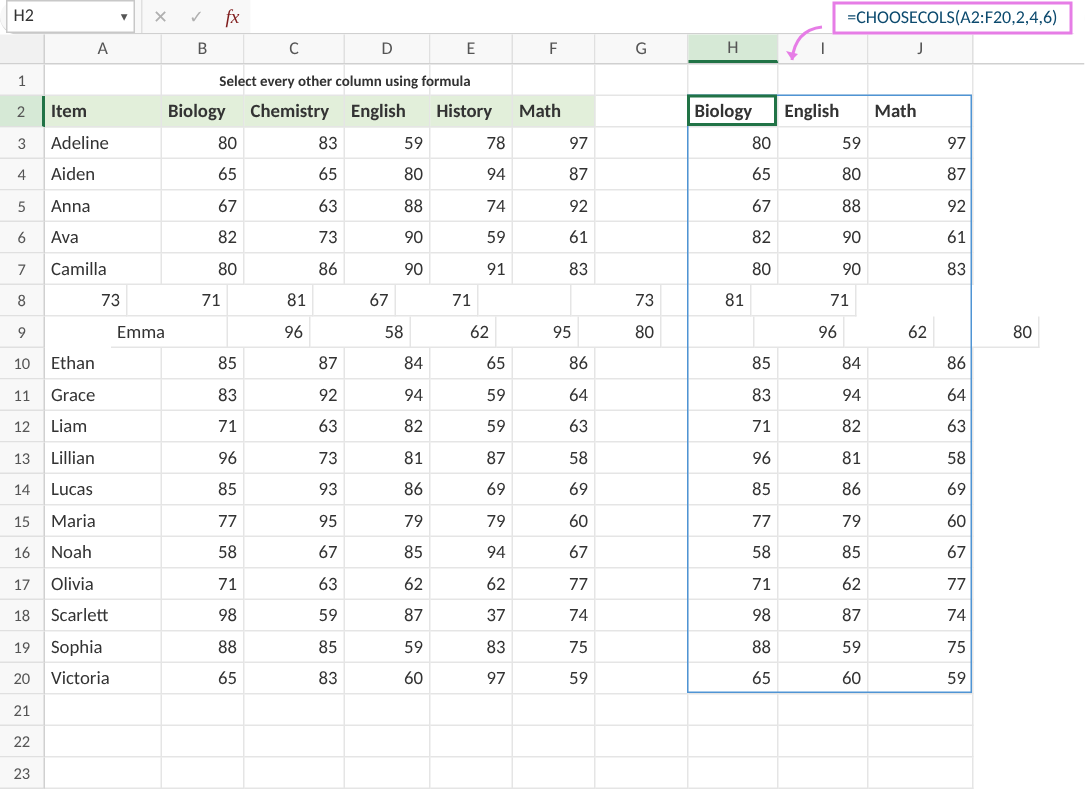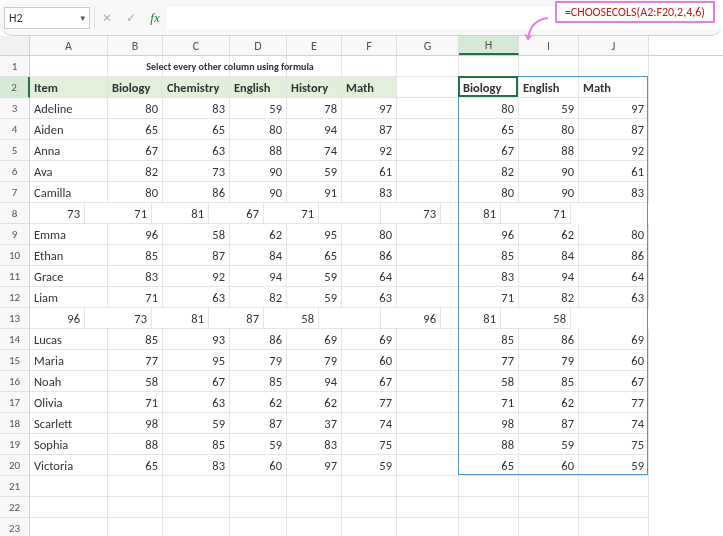--- a/index.html
+++ b/index.html
@@ -11,21 +11,21 @@
     width: 723px;
     height: 536px;
     overflow: hidden;
     position: relative;
   }
 
   
   .fxbar {
     display: flex;
     align-items: center;
-    height: 36px;
+    height: 23px;
     border-bottom: 1px solid #d0d0d0;
     background: #f8f8f8;
     position: relative;
     border-radius: 13px;
   }
   .namebox {
     display: flex;
     align-items: center;
     width: 86px;
     height: 22px;
@@ -54,21 +54,21 @@
   }
   .fx-label {
     width: 24px;
     height: 22px;
     display: flex;
     align-items: center;
     justify-content: center;
     font-style: italic;
     font-family: "Times New Roman", serif;
     font-size: 13px;
-    color: #15803d;
+    color: #7f1d1d;
   }
   .formula-input {
     flex: 1;
     height: 22px;
     background: #fff;
     border: none;
     padding: 0 6px;
     font-size: 12px;
     display: flex;
     align-items: center;
@@ -77,21 +77,21 @@
     position: absolute;
     top: 1px;
     right: 8px;
     height: 22px;
     border: 2px solid #e67de6;
     background: #fff;
     display: flex;
     align-items: center;
     padding: 0 8px;
     font-size: 12px;
-    color: #b91c1c;
+    color: #0c4a6e;
     z-index: 5;
   }
   .callout-arrow {
     position: absolute;
     top: 12px;
     left: 524px;
     width: 28px;
     height: 30px;
     z-index: 4;
     pointer-events: none;
@@ -325,21 +325,21 @@
       <div class="cell cD num" style="width: 57px;">81</div>
       <div class="cell cE num" style="width: 55px;">67</div>
       <div class="cell cF num" style="width: 55px;">71</div>
       <div class="cell cG" style="width: 62px;"></div>
       <div class="cell cH num" style="width: 60px;">73</div>
       <div class="cell cI num" style="width: 60px;">81</div>
       <div class="cell cJ num" style="width: 70px;">71</div>
     </div>
     <div class="row">
       <div class="row-head">9</div>
-      <div class="cell cA" style="width: 78px;">Emma</div>
+      <div class="cell cA" style="width: 78px; margin-left: 44px;">Emma</div>
       <div class="cell cB num" style="width: 55px;">96</div>
       <div class="cell cC num" style="width: 67px;">58</div>
       <div class="cell cD num" style="width: 57px;">62</div>
       <div class="cell cE num" style="width: 55px;">95</div>
       <div class="cell cF num" style="width: 55px;">80</div>
       <div class="cell cG" style="width: 62px;"></div>
       <div class="cell cH num" style="width: 60px;">96</div>
       <div class="cell cI num" style="width: 60px;">62</div>
       <div class="cell cJ num" style="width: 70px;">80</div>
     </div>
@@ -377,20 +377,21 @@
       <div class="cell cD num" style="width: 57px;">82</div>
       <div class="cell cE num" style="width: 55px;">59</div>
       <div class="cell cF num" style="width: 55px;">63</div>
       <div class="cell cG" style="width: 62px;"></div>
       <div class="cell cH num" style="width: 60px;">71</div>
       <div class="cell cI num" style="width: 60px;">82</div>
       <div class="cell cJ num" style="width: 70px;">63</div>
     </div>
     <div class="row">
       <div class="row-head">13</div>
+      <div class="cell cA" style="width: 78px;">Lillian</div>
       <div class="cell cB num" style="width: 55px;">96</div>
       <div class="cell cC num" style="width: 67px;">73</div>
       <div class="cell cD num" style="width: 57px;">81</div>
       <div class="cell cE num" style="width: 55px;">87</div>
       <div class="cell cF num" style="width: 55px;">58</div>
       <div class="cell cG" style="width: 62px;"></div>
       <div class="cell cH num" style="width: 60px;">96</div>
       <div class="cell cI num" style="width: 60px;">81</div>
       <div class="cell cJ num" style="width: 70px;">58</div>
     </div>

